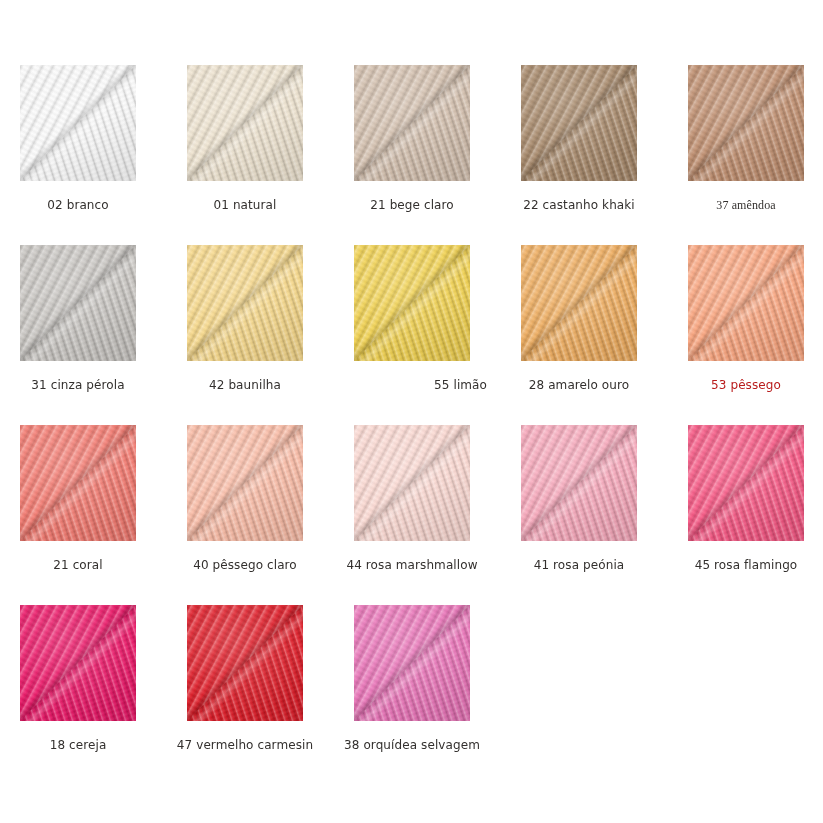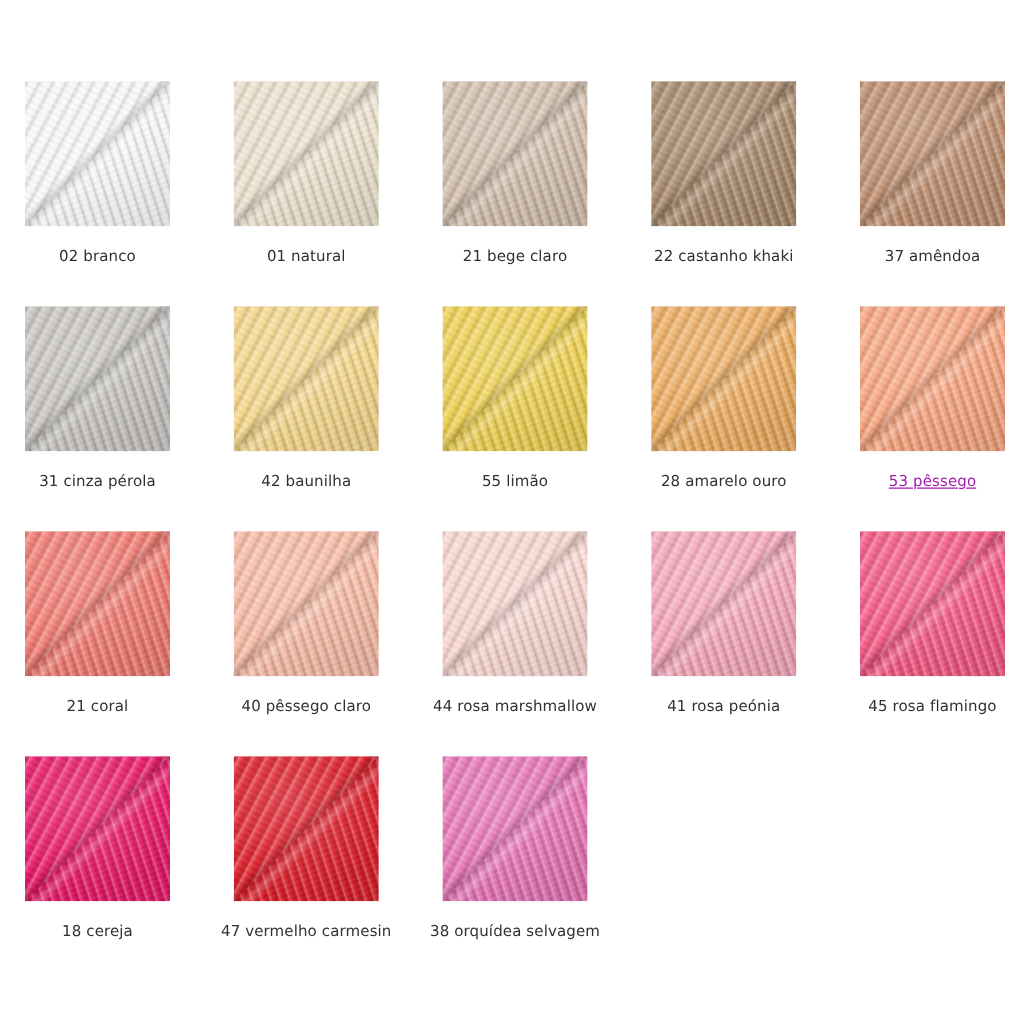--- a/index.html
+++ b/index.html
@@ -196,21 +196,21 @@
     <div class="swatch-cell">
     <div class="yarn-tile">
       <div class="yarn-base" style="background: rgb(192, 142, 110);"></div>
       <div class="yarn-strands-a"></div>
       <div class="yarn-twist-a"></div>
       <div class="yarn-strands-b"></div>
       <div class="yarn-twist-b"></div>
       <div class="yarn-seam"></div>
       <div class="yarn-shade"></div>
     </div>
-    <div class="swatch-label" style="color: rgb(51, 48, 46);">37 amêndoa</div>
+    <div class="swatch-label" style="color: rgb(51, 48, 46); font-family: Liberation Serif, serif;">37 amêndoa</div>
   </div>
     <div class="swatch-cell">
     <div class="yarn-tile">
       <div class="yarn-base" style="background: rgb(201, 198, 194);"></div>
       <div class="yarn-strands-a"></div>
       <div class="yarn-twist-a"></div>
       <div class="yarn-strands-b"></div>
       <div class="yarn-twist-b"></div>
       <div class="yarn-seam"></div>
       <div class="yarn-shade"></div>
@@ -232,21 +232,21 @@
     <div class="swatch-cell">
     <div class="yarn-tile">
       <div class="yarn-base" style="background: rgb(242, 210, 79);"></div>
       <div class="yarn-strands-a"></div>
       <div class="yarn-twist-a"></div>
       <div class="yarn-strands-b"></div>
       <div class="yarn-twist-b"></div>
       <div class="yarn-seam"></div>
       <div class="yarn-shade"></div>
     </div>
-    <div class="swatch-label" style="color: rgb(51, 48, 46);">55 limão</div>
+    <div class="swatch-label" style="color: rgb(51, 48, 46); text-align: right;">55 limão</div>
   </div>
     <div class="swatch-cell">
     <div class="yarn-tile">
       <div class="yarn-base" style="background: rgb(240, 173, 94);"></div>
       <div class="yarn-strands-a"></div>
       <div class="yarn-twist-a"></div>
       <div class="yarn-strands-b"></div>
       <div class="yarn-twist-b"></div>
       <div class="yarn-seam"></div>
       <div class="yarn-shade"></div>
@@ -256,21 +256,21 @@
     <div class="swatch-cell">
     <div class="yarn-tile">
       <div class="yarn-base" style="background: rgb(251, 165, 126);"></div>
       <div class="yarn-strands-a"></div>
       <div class="yarn-twist-a"></div>
       <div class="yarn-strands-b"></div>
       <div class="yarn-twist-b"></div>
       <div class="yarn-seam"></div>
       <div class="yarn-shade"></div>
     </div>
-    <div class="swatch-label" style="color: #a21caf; text-decoration: underline;">53 pêssego</div>
+    <div class="swatch-label" style="color: #b91c1c;">53 pêssego</div>
   </div>
     <div class="swatch-cell">
     <div class="yarn-tile">
       <div class="yarn-base" style="background: rgb(244, 121, 111);"></div>
       <div class="yarn-strands-a"></div>
       <div class="yarn-twist-a"></div>
       <div class="yarn-strands-b"></div>
       <div class="yarn-twist-b"></div>
       <div class="yarn-seam"></div>
       <div class="yarn-shade"></div>

